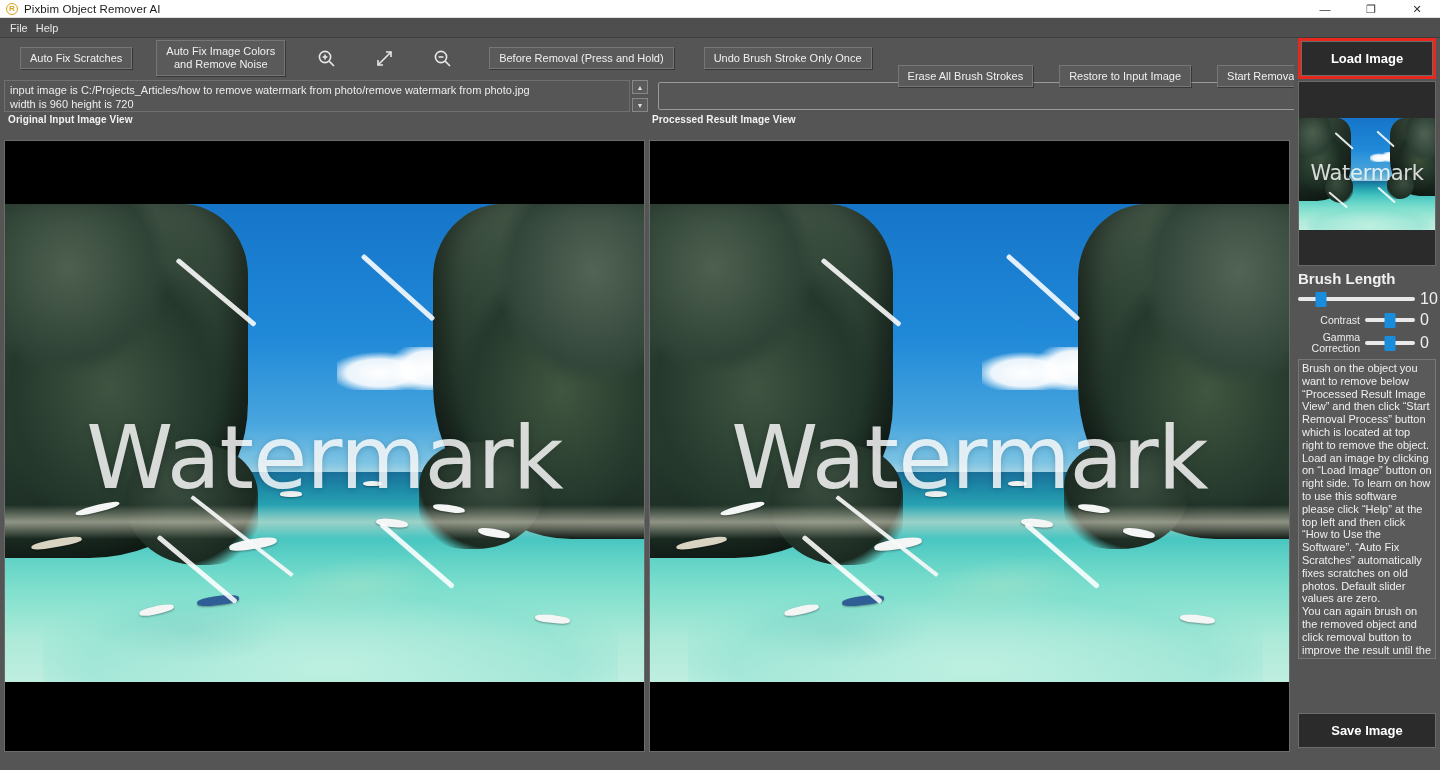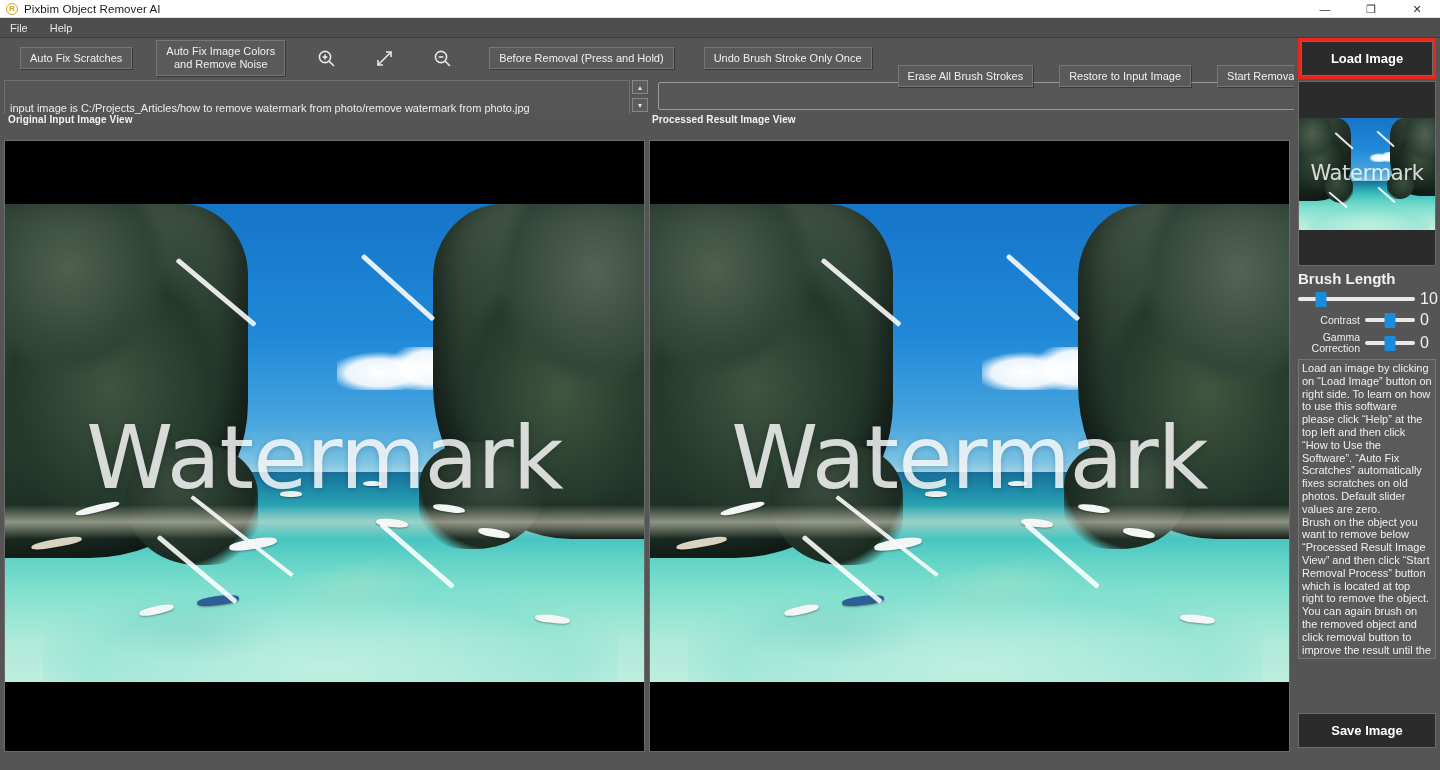--- a/index.html
+++ b/index.html
@@ -23,21 +23,21 @@
   .title-text { font-size: 11.5px; color: #1b1b1b; letter-spacing: .1px; }
   .win-controls { position: absolute; right: 0; top: 0; height: 18px; display: flex; }
   .win-btn {
     width: 46px; height: 18px; display: flex; align-items: center;
     justify-content: center; color: #333; font-size: 11px;
   }
 
   
   .menubar {
     height: 20px; background: #4e4e4e; display: flex; align-items: center;
-    padding-left: 6px; gap: 14px; border-bottom: 1px solid #3d3d3d;
+    padding-left: 6px; border-bottom: 1px solid #3d3d3d;
   }
   .menu-item { font-size: 11px; color: #e6e6e6; padding: 2px 4px; }
 
   
   .toolbar {
     height: 40px; background: #555555; display: flex; align-items: center;
     position: relative; padding-left: 20px;
   }
   .tb-btn {
     background: #5a5a5a; border: 1px solid #767676;
@@ -56,21 +56,21 @@
   .tb-gap-d { margin-left: 30px; }
 
   
   .inforow {
     height: 36px; background: #555555; display: flex; align-items: stretch;
     padding: 2px 0 2px 4px; gap: 0;
   }
   .pathbox {
     width: 626px; background: #565656; border: 1px solid #6f6f6f;
     color: #ededed; font-size: 11px; line-height: 13.5px;
-    padding: 21px 5px; overflow: hidden;
+    padding: 3px 5px; overflow: hidden;
   }
   .spinner {
     width: 16px; display: flex; flex-direction: column; justify-content: space-between;
     margin-left: 2px;
   }
   .spin-btn {
     height: 14px; background: #5c5c5c; border: 1px solid #888;
     display: flex; align-items: center; justify-content: center;
     color: #ddd; font-size: 7px;
   }
@@ -417,22 +417,22 @@
       <div class="sl-label" style="width:62px;white-space:pre-line;">Gamma
 Correction</div>
       <div class="track">
         <div class="knob" style="left:50%;"></div>
       </div>
       <div class="sl-val">0</div>
     </div>
   </div>
 
   <div class="helptext">
+    <p>Brush on the object you want to remove below “Processed Result Image View” and then click “Start Removal Process” button which is located at top right to remove the object.</p>
     <p>Load an image by clicking on “Load Image” button on right side. To learn on how to use this software please click “Help” at the top left and then click “How to Use the Software”. “Auto Fix Scratches” automatically fixes scratches on old photos. Default slider values are zero.</p>
-    <p>Brush on the object you want to remove below “Processed Result Image View” and then click “Start Removal Process” button which is located at top right to remove the object.</p>
     <p> You can again brush on the removed object and click removal button to improve the result until the object is removed completely.</p>
 
   </div>
 
   <div class="save-wrap">
     <button class="big-btn">Save Image</button>
   </div>
 </div>
 
 <div class="statusbar"></div>

